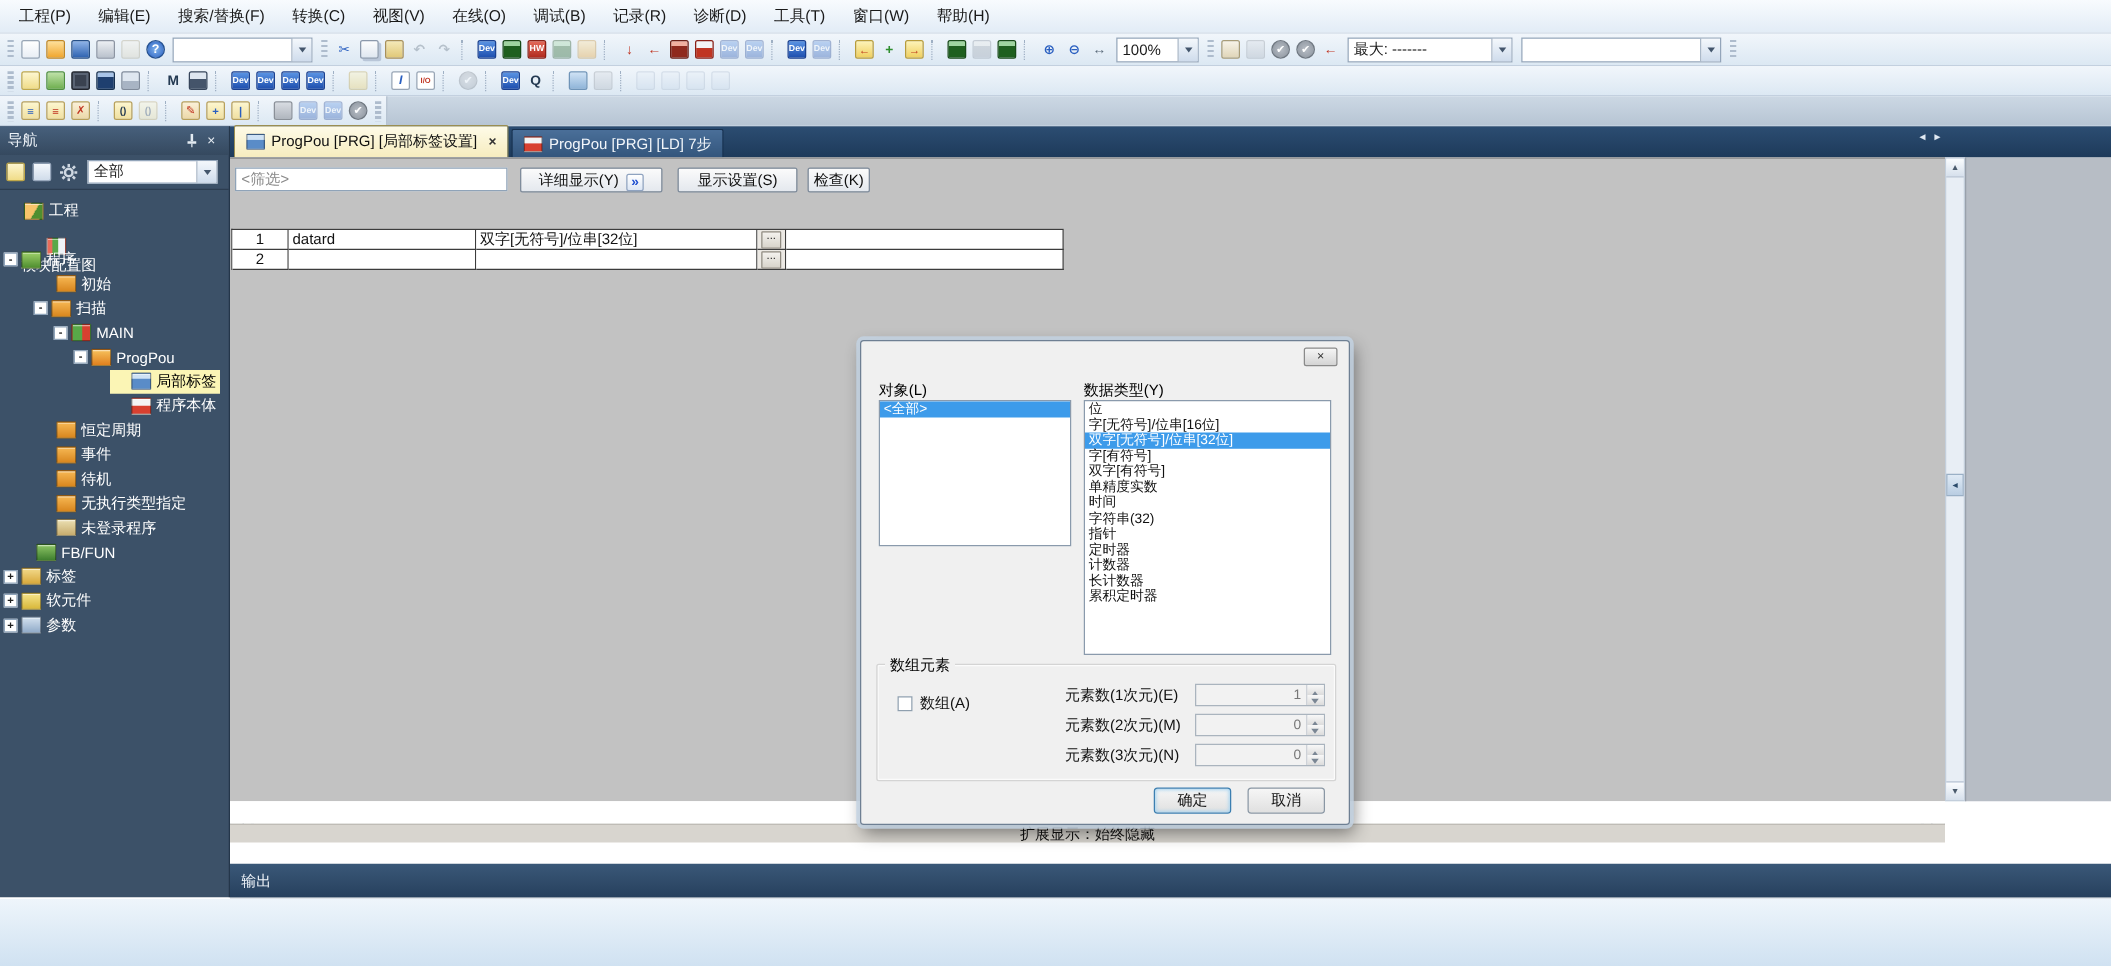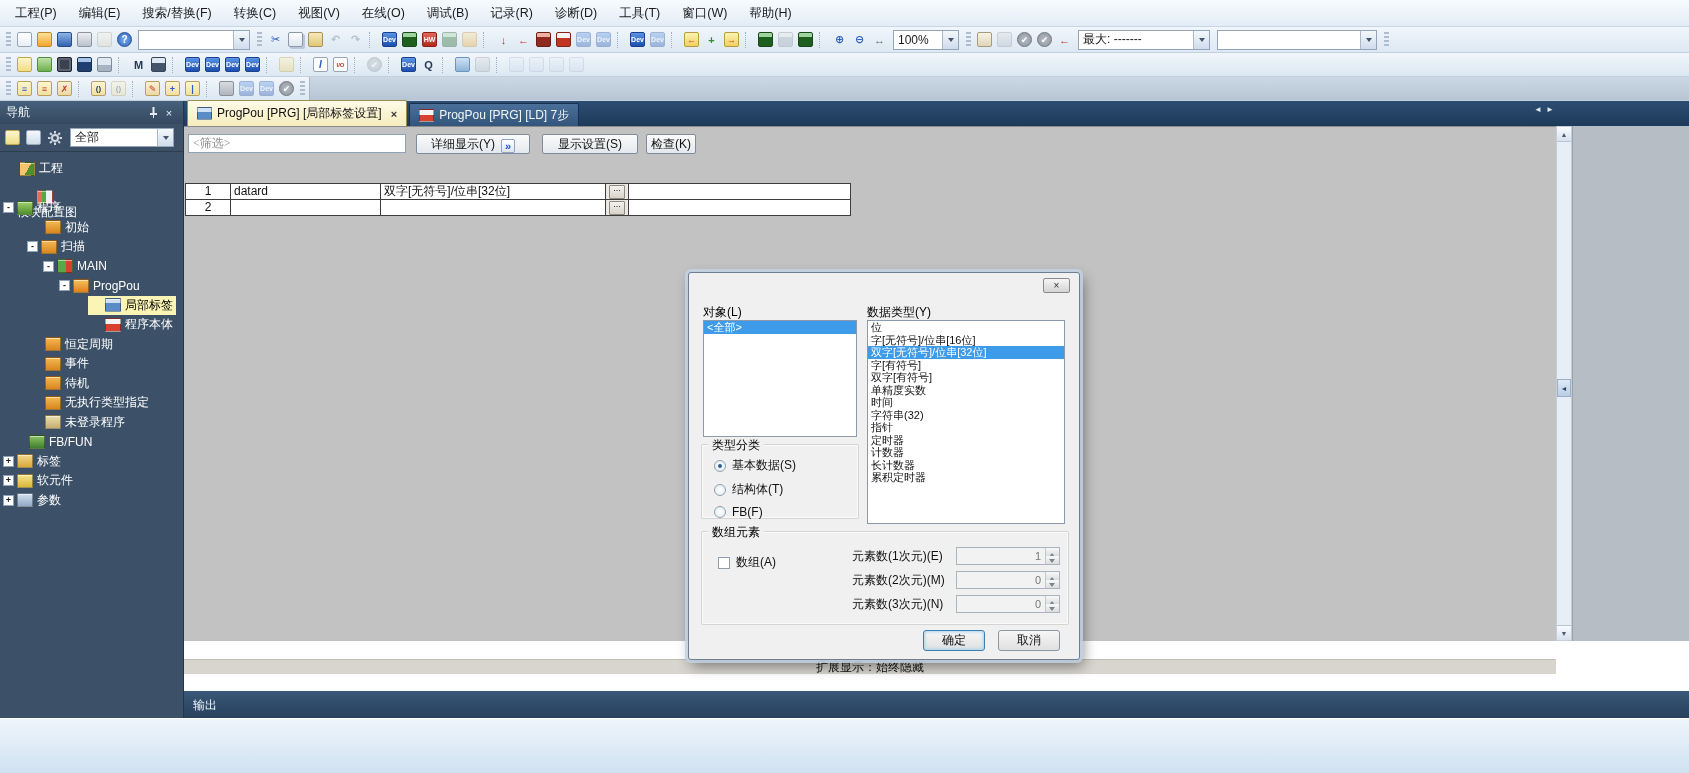--- a/index.html
+++ b/index.html
@@ -108,21 +108,21 @@
   .tabicon{width:13px;height:11px;margin-right:5px;border:1px solid rgba(0,0,0,.35);border-radius:1px;}
   .tab.tk-blue .tabicon{background:linear-gradient(#cfe2f5 35%,#5a8cc8 35%);}
   .tab.tk-red .tabicon{background:linear-gradient(#f4f4f4 45%,#d84030 45%);}
   .tabclose{margin-left:9px;font-size:11px;font-weight:700;color:#333;}
   .tabclose:empty{display:none;}
   .tabnav{position:absolute;top:4px;left:1350px;display:flex;gap:4px;}
   .tabnav span{color:#dfe8f2;font-size:8px;}
 
   .doc{position:absolute;left:0;top:25px;width:1372px;height:515px;background:#c2c2c2;border-top:1px solid #8a8a8a;box-sizing:border-box;}
   .filter-input{position:absolute;left:4px;top:7px;width:218px;height:19px;border:1px solid #8fa3b8;
-    font-size:12px;color:#8a8a8a;padding:0 4px;box-sizing:border-box;font-family:Liberation Serif, serif;background:#fff;}
+    font-size:12px;color:#8a8a8a;padding:0 4px;box-sizing:border-box;font-family:Liberation Mono, monospace;background:#fff;}
   .ebtn{position:absolute;top:7px;height:20px;display:flex;align-items:flex-end;justify-content:center;font-size:12px;
     background:linear-gradient(#fbfbfb,#e4e8ee);border:1px solid #7f8c9c;border-radius:2px;box-sizing:border-box;cursor:default;}
   .btn-detail{left:232px;width:114px;}
   .btn-display{left:358px;width:96px;}
   .btn-check{left:462px;width:50px;}
   .dd-more{margin-left:6px;padding:0 3px;color:#1e4fd0;font-weight:700;font-size:11px;
     background:linear-gradient(#fff,#dce6f4);border:1px solid #8fa3c0;border-radius:2px;line-height:12px;}
 
   .tbl{position:absolute;left:1px;top:56px;border-top:1px solid #3c3c3c;border-left:1px solid #3c3c3c;background:#fff;}
   .trow{display:flex;}
@@ -772,41 +772,20 @@
         <div class="li">单精度实数</div>
         <div class="li">时间</div>
         <div class="li">字符串(32)</div>
         <div class="li">指针</div>
         <div class="li">定时器</div>
         <div class="li">计数器</div>
         <div class="li">长计数器</div>
         <div class="li">累积定时器</div>
     </div>
 
-    <div class="grp grp-cat">
-      <span class="grp-label">类型分类</span>
-      <div class="radio-rows">
-
-          <label class="radio-row on">
-            <span class="radio"></span>
-            <span>基本数据(S)</span>
-          </label>
-
-          <label class="radio-row">
-            <span class="radio"></span>
-            <span>结构体(T)</span>
-          </label>
-
-          <label class="radio-row">
-            <span class="radio"></span>
-            <span>FB(F)</span>
-          </label>
-
-      </div>
-    </div>
 
     <div class="grp grp-arr">
       <span class="grp-label">数组元素</span>
       <label class="chk-row">
         <span class="chk"></span>
         <span>数组(A)</span>
       </label>
       <div class="arr-rows">
 
           <div class="arr-row">

